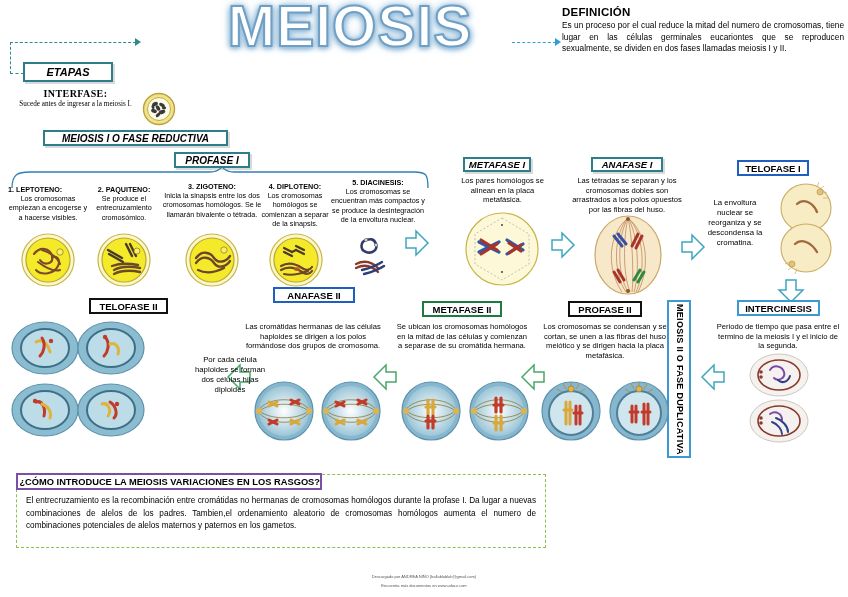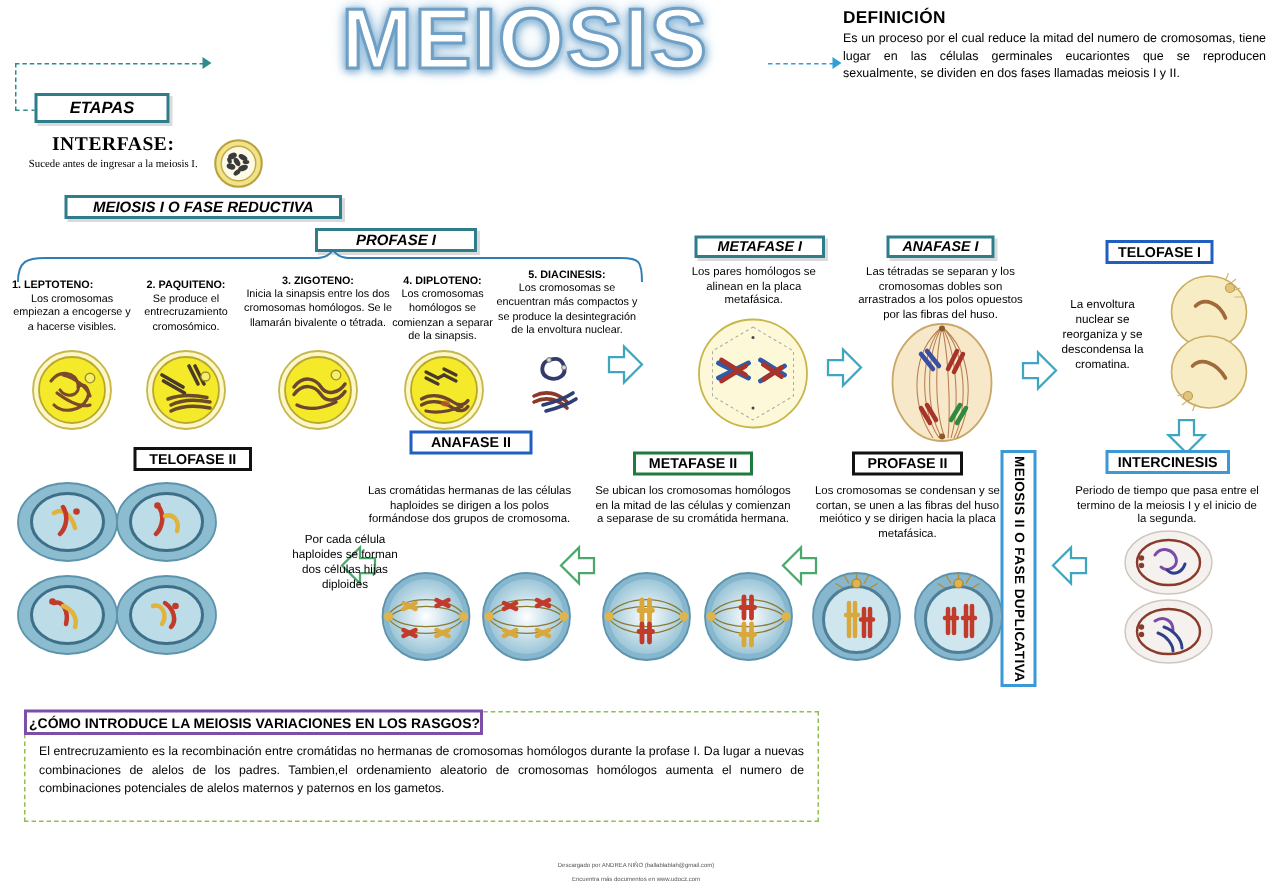--- a/index.html
+++ b/index.html
@@ -97,21 +97,21 @@
   <div class="abs" style="left:562px;top:6px;width:282px;">
     <div style="font-size:11.5px;font-weight:bold;letter-spacing:.2px;">DEFINICIÓN</div>
     <div class="txt j" style="font-size:8.3px;line-height:11.5px;margin-top:2px;">Es un proceso por el cual reduce la mitad del numero de cromosomas, tiene lugar en las células germinales eucariontes que se reproducen sexualmente, se dividen en dos fases llamadas meiosis I y II.</div>
   </div>
 
   <div class="abs lbl teal" style="left:23px;top:62px;width:90px;height:20px;font-size:11px;">
     <span>ETAPAS</span>
   </div>
 
   <div class="abs" style="left:8px;top:88px;width:135px;">
-    <div style="font-family:'Liberation Serif','DejaVu Serif',serif;font-size:13px;font-weight:bold;text-align:center;letter-spacing:.4px;">INTERFASE:</div>
+    <div style="font-family:'Liberation Serif','DejaVu Serif',serif;font-size:10px;font-weight:bold;text-align:center;letter-spacing:.4px;">INTERFASE:</div>
     <div style="font-family:'Liberation Serif','DejaVu Serif',serif;font-size:7.2px;text-align:center;margin-top:1px;">Sucede antes de ingresar a la meiosis  I.</div>
   </div>
 
   <svg class="abs" width="34" height="34" viewBox="0 0 34 34" style="left:142px;top:92px;">
     <circle cx="17" cy="17" r="15.5" fill="#f2e28a" stroke="#b8a23c" stroke-width="1.4"></circle>
     <circle cx="17" cy="17" r="11.5" fill="#fdfbe8" stroke="#c2ab45" stroke-width="1"></circle>
     <g fill="#3a3a3a">
       <ellipse cx="13" cy="12" rx="3" ry="2" transform="rotate(-25 13 12)"></ellipse>
       <ellipse cx="20" cy="13" rx="3.2" ry="1.8" transform="rotate(30 20 13)"></ellipse>
       <ellipse cx="12" cy="19" rx="3" ry="1.9" transform="rotate(20 12 19)"></ellipse>
@@ -120,21 +120,21 @@
       <ellipse cx="16" cy="23" rx="2.6" ry="1.6" transform="rotate(-40 16 23)"></ellipse>
       <ellipse cx="22" cy="16" rx="2.2" ry="1.4"></ellipse>
       <ellipse cx="11" cy="15" rx="2.2" ry="1.4" transform="rotate(70 11 15)"></ellipse>
     </g>
   </svg>
 
   <div class="abs lbl teal" style="left:43px;top:130px;width:185px;height:16px;font-size:10px;">
     <span>MEIOSIS I O FASE REDUCTIVA</span>
   </div>
 
-  <div class="abs lbl teal" style="left:174px;top:152px;width:108px;height:16px;font-size:10px;margin-left:36px;">
+  <div class="abs lbl teal" style="left:174px;top:152px;width:76px;height:16px;font-size:10px;">
     <span>PROFASE I</span>
   </div>
 
   <svg class="abs" width="420" height="22" viewBox="0 0 420 22" style="left:10px;top:168px;">
     <path d="M2,20 C2,6 8,4 20,4 L200,4 C208,4 210,1 212,-1 C214,1 216,4 224,4 L404,4 C416,4 418,6 418,20" fill="none" stroke="#2f7fb5" stroke-width="1.3"></path>
   </svg>
 
   <div class="abs" style="left:8px;top:185px;width:80px;">
     <div class="hd" style="text-align:left;">1. LEPTOTENO:</div>
     <div class="txt">Los cromosomas empiezan a encogerse y a hacerse visibles.</div>
@@ -226,21 +226,21 @@
     <g stroke="#2d3f74" stroke-width="2.4" fill="none" stroke-linecap="round">
       <path d="M34,34 C28,38 22,40 14,42"></path>
       <path d="M36,38 C30,42 24,44 16,46"></path>
     </g>
   </svg>
 
   <svg class="abs barrow" width="26" height="30" viewBox="0 0 26 30" style="left:404px;top:228px;">
     <path d="M2,10 L12,10 L12,3 L24,15 L12,27 L12,20 L2,20 Z" fill="#ffffff" stroke="#3fa6c0" stroke-width="1.5"></path>
   </svg>
 
-  <div class="abs lbl teal" style="left:463px;top:157px;width:87px;height:15px;font-size:9.5px;">
+  <div class="abs lbl teal" style="left:463px;top:157px;width:68px;height:15px;font-size:9.5px;">
     <span>METAFASE I</span>
   </div>
   <div class="abs txt" style="left:455px;top:176px;width:95px;font-size:7.6px;line-height:9.6px;">Los pares homólogos se alinean en la placa metafásica.</div>
   <svg class="abs" width="78" height="78" viewBox="0 0 78 78" style="left:463px;top:210px;">
     <circle cx="39" cy="39" r="36" fill="#fcf8d8" stroke="#c8b64a" stroke-width="1.2"></circle>
     <polygon points="39,8 66,24 66,54 39,70 12,54 12,24" fill="none" stroke="#aaa" stroke-width=".7" stroke-dasharray="2,2"></polygon>
     <g stroke-width="3.2" fill="none" stroke-linecap="round">
       <path d="M16,32 L36,42" stroke="#2e5aa8"></path>
       <path d="M16,42 L36,32" stroke="#2e5aa8"></path>
       <path d="M18,30 L34,40" stroke="#a8332a"></path>

